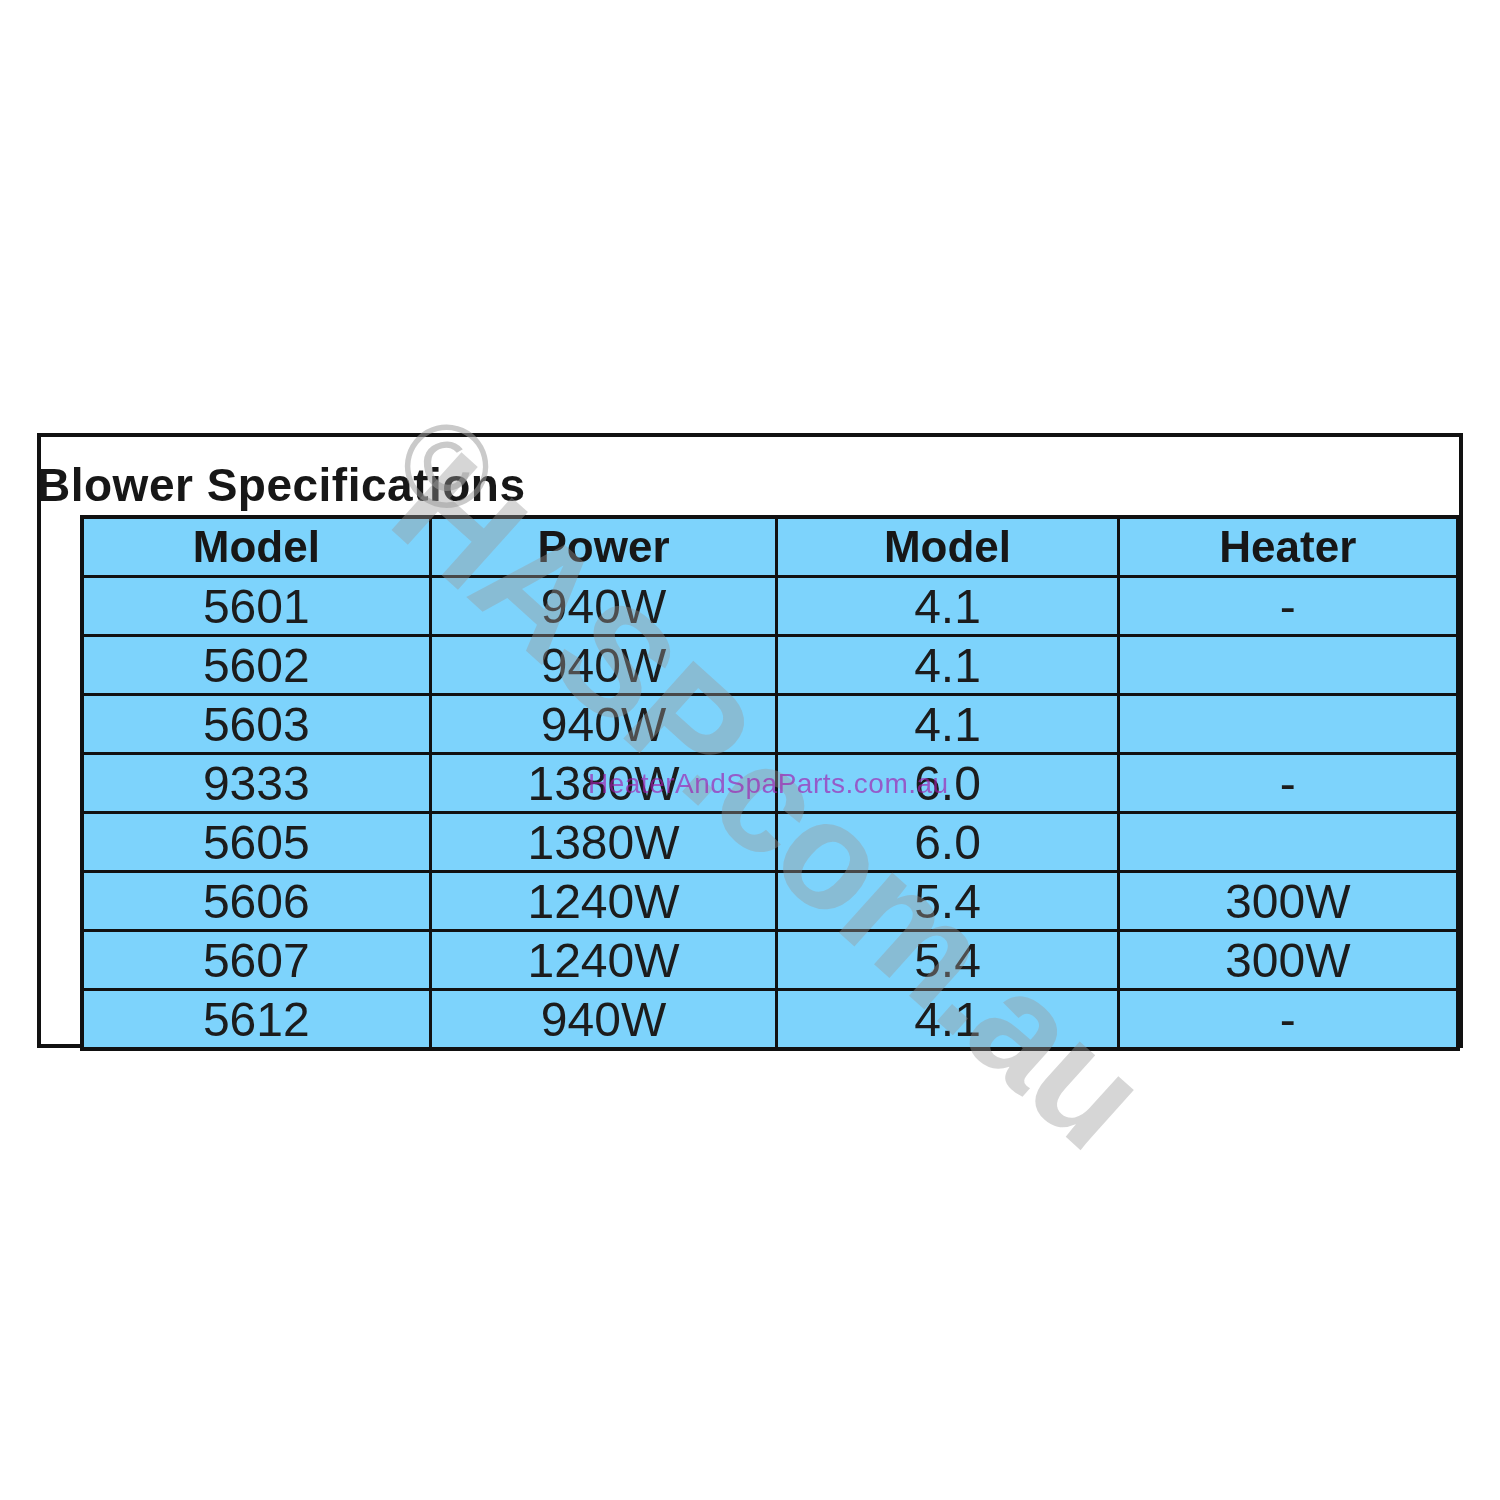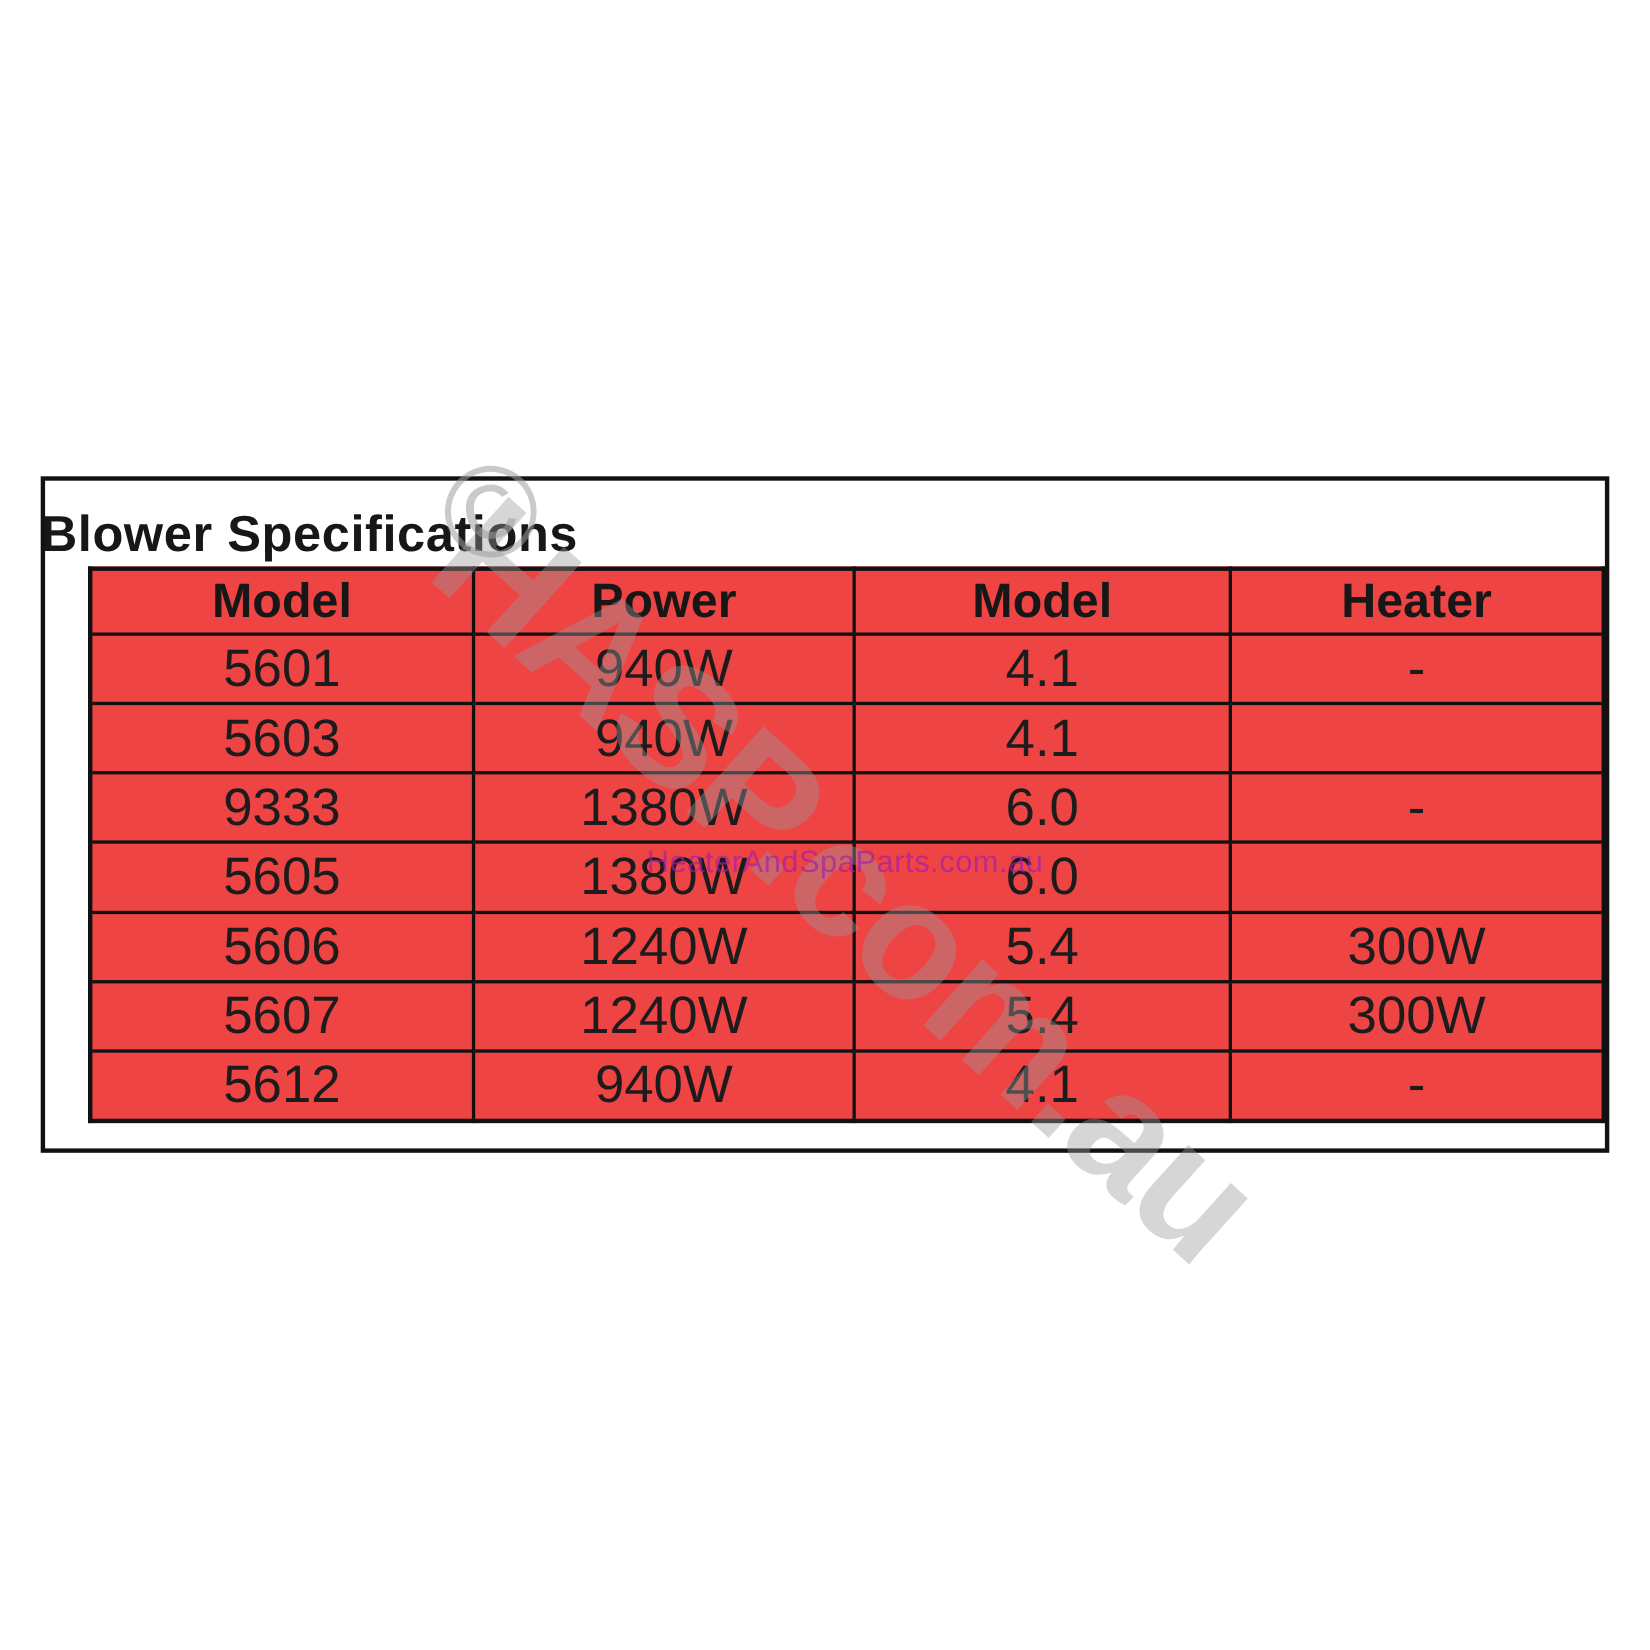--- a/index.html
+++ b/index.html
@@ -37,21 +37,21 @@
     color: #171717;
   }
   table.spec-table {
     position: absolute;
     left: 80px;
     top: 515px;
     width: 1380px;
     height: 506px;
     border-collapse: collapse;
     table-layout: fixed;
-    background: #ef4444;
+    background: #7dd3fc;
   }
   table.spec-table th,
   table.spec-table td {
     border: 3px solid #111111;
     text-align: center;
     vertical-align: middle;
     height: 56px;
     padding: 0;
     overflow: hidden;
   }
@@ -131,20 +131,26 @@
     </tr>
   </thead>
   <tbody>
       <tr>
         <td>5601</td>
         <td>940W</td>
         <td>4.1</td>
         <td>-</td>
       </tr>
       <tr>
+        <td>5602</td>
+        <td>940W</td>
+        <td>4.1</td>
+        <td></td>
+      </tr>
+      <tr>
         <td>5603</td>
         <td>940W</td>
         <td>4.1</td>
         <td></td>
       </tr>
       <tr>
         <td>9333</td>
         <td>1380W</td>
         <td>6.0</td>
         <td>-</td>

